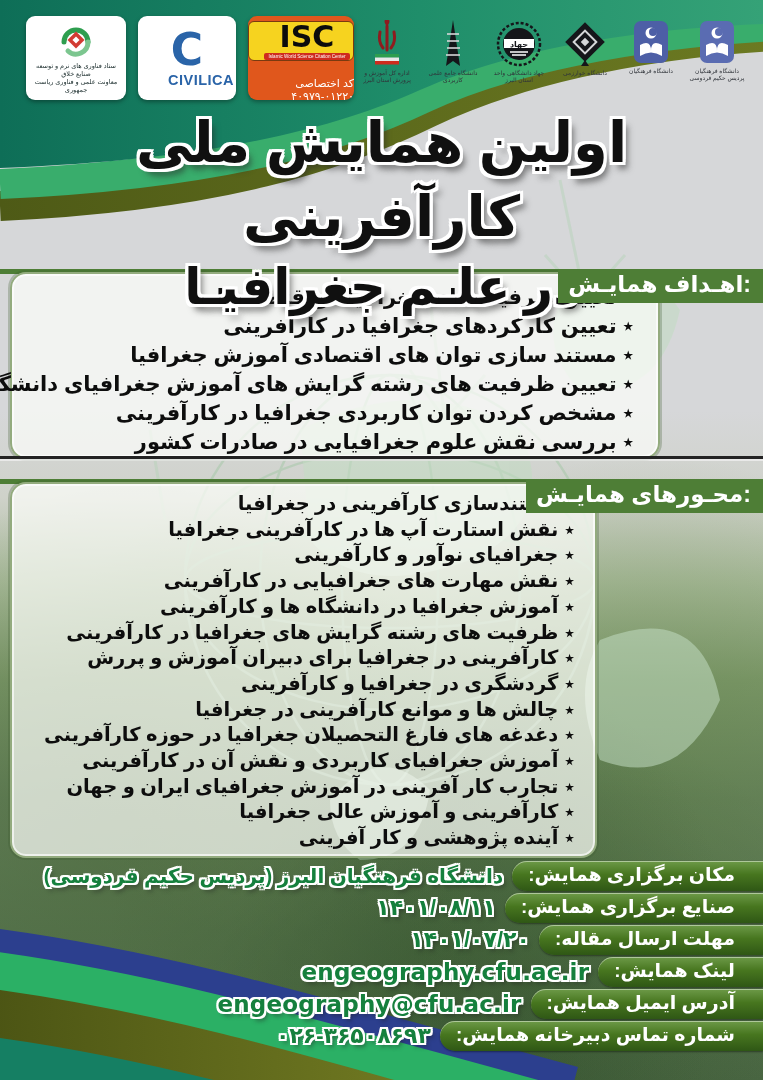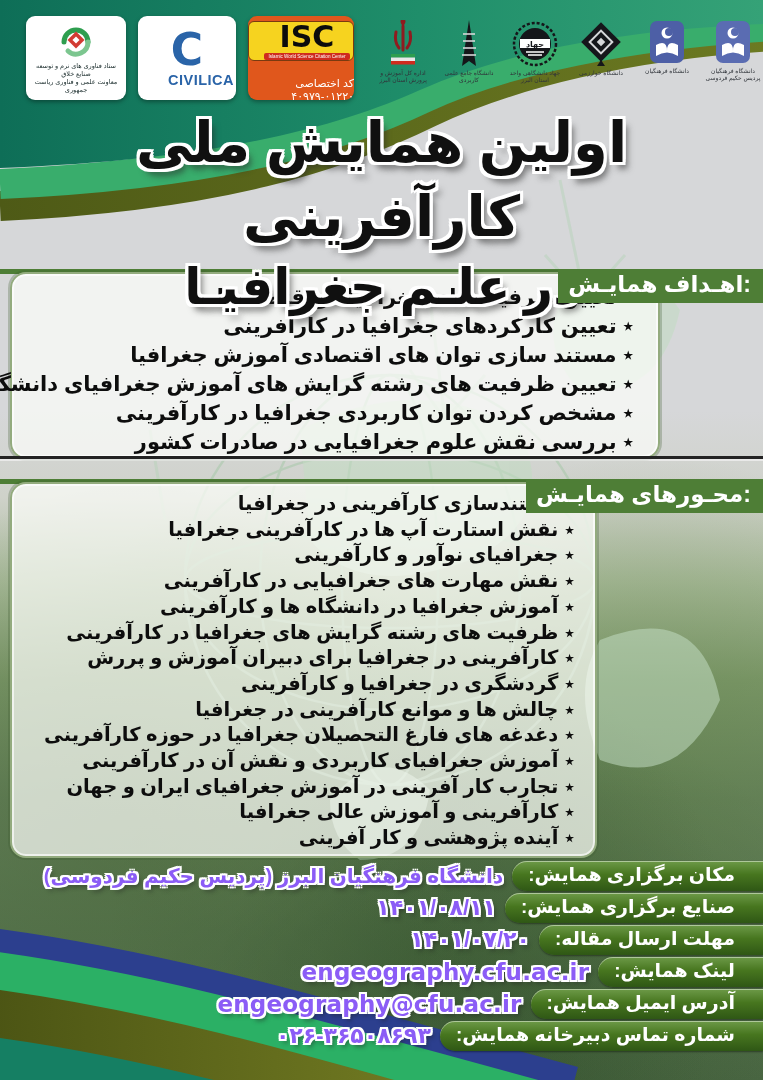--- a/index.html
+++ b/index.html
@@ -34,21 +34,21 @@
   .cap{font-size:6.5px;color:#233;line-height:8px;text-align:center;}
   .card.c2{width:98px;height:84px;}
   .civ-c{font-weight:900;font-size:44px;line-height:44px;color:#2a64a8;font-family:"DejaVu Sans",sans-serif;}
   .civ-word{font-weight:bold;font-size:14.5px;color:#2a64a8;letter-spacing:.5px;margin-left:28px;}
   .card.c3{width:106px;height:84px;background:#e0571c;padding:0;justify-content:flex-start;}
   .isc-inner{margin-top:5px;width:92px;height:52px;background:#f6d31f;border-radius:6px;
              display:flex;flex-direction:column;align-items:center;justify-content:center;border:1px solid #7a3a10;padding-left:12px;}
   .isc-text{font-weight:900;font-size:30px;line-height:30px;color:#0c0c0c;font-family:"DejaVu Sans",sans-serif;}
   .isc-strip{margin-top:1px;width:86px;background:#cf2b1e;color:#fff;font-size:4.6px;line-height:7px;text-align:center;border-radius:2px;}
   .isc-code{margin-top:16px;font-size:11px;color:#fff;}
-  .logos-right{position:absolute;right:0;top:20px;z-index:5;display:flex;align-items:flex-start;gap:6px;justify-content:flex-end;}
+  .logos-right{position:absolute;right:16px;top:20px;z-index:5;display:flex;align-items:flex-start;gap:6px;justify-content:flex-end;}
   .ulogo{width:60px;display:flex;flex-direction:column;align-items:center;}
   .ucap{font-size:6px;color:#30343a;line-height:7px;text-align:center;margin-top:2px;}
 
   
   .title{position:absolute;left:0;right:0;top:106px;z-index:4;text-align:center;color:#101010;}
   .t1{font-size:56px;font-weight:900;line-height:74px;}
   .t2{font-size:50px;font-weight:900;line-height:66px;letter-spacing:2px;}
   .outline{
     text-shadow:
       -3px -3px 0 #fff, 3px -3px 0 #fff, -3px 3px 0 #fff, 3px 3px 0 #fff,
@@ -82,21 +82,21 @@
   .divider-dark{position:absolute;left:0;right:0;top:456px;height:3px;background:#232323;z-index:3;}
   .divider-lite{position:absolute;left:0;right:0;top:459px;height:2px;background:rgba(240,240,240,.75);z-index:3;}
 
   
   .info{position:absolute;left:0;right:0;top:861px;z-index:5;display:flex;flex-direction:column;gap:2px;}
   .info-row{display:flex;justify-content:flex-end;align-items:center;height:30px;}
   .pill{background:linear-gradient(180deg,#6d9a48 0%,#47761f 45%,#2f5715 100%);
         color:#fff;font-weight:bold;font-size:19px;line-height:26px;direction:rtl;
         padding:1px 28px 3px 16px;border-radius:16px 0 0 16px;
         box-shadow:inset 0 1px 0 rgba(255,255,255,.45), 0 1px 2px rgba(0,0,0,.4);}
-  .val{margin-right:9px;color:#8b5cf6;font-weight:bold;}
+  .val{margin-right:9px;color:#15803d;font-weight:bold;}
   .val.fa{font-size:20px;}
   .val.num{font-size:22px;font-weight:900;}
   .val.url{font-size:23px;font-weight:900;letter-spacing:.2px;font-family:"DejaVu Sans",sans-serif;}
 </style>
 </head>
 <body>
 
 <div id="poster">
 
   <div class="bg"></div>

